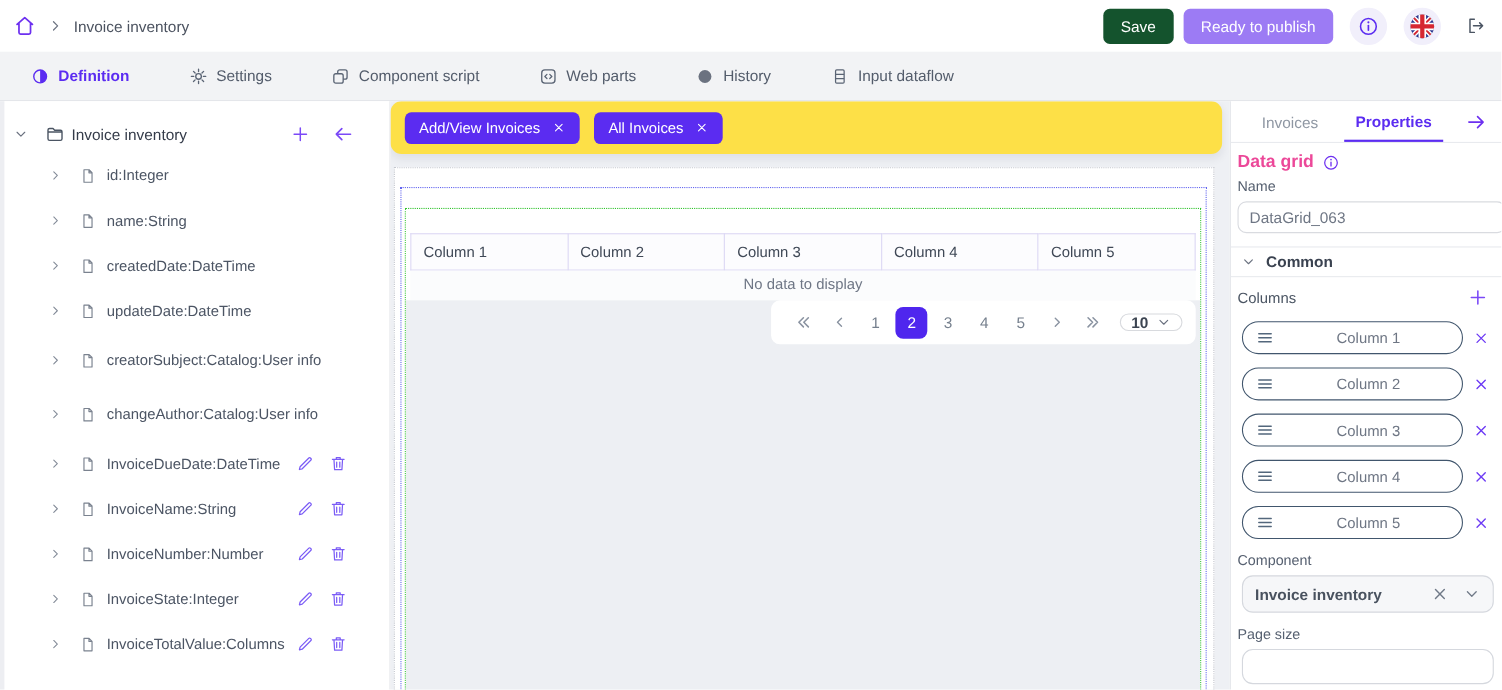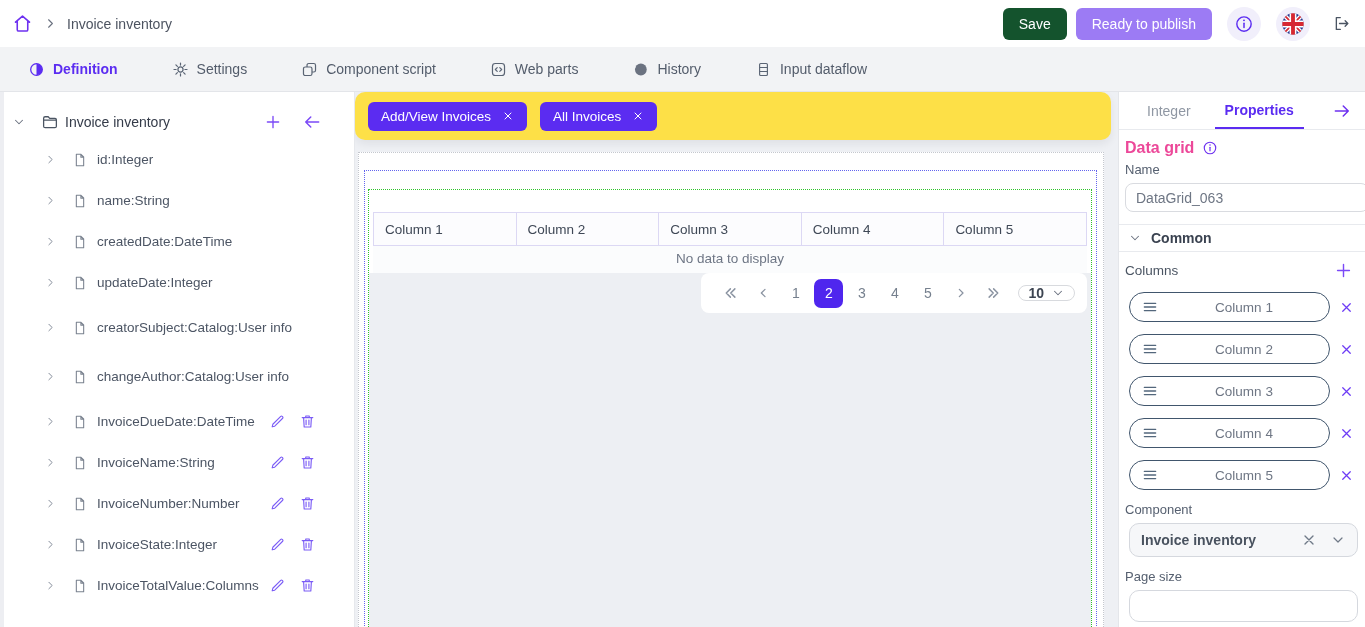--- a/index.html
+++ b/index.html
@@ -354,21 +354,21 @@
       <span class="chev">
           <svg width="13" height="13">
             <use href="#i-chev-r"></use>
           </svg>
         </span>
       <span class="doc">
           <svg width="16" height="16">
             <use href="#i-doc"></use>
           </svg>
         </span>
-      <span class="tree-label">updateDate:Integer</span>
+      <span class="tree-label">updateDate:DateTime</span>
     </div>
     <div class="tree-item" style="min-height:49px">
       <span class="chev">
           <svg width="13" height="13">
             <use href="#i-chev-r"></use>
           </svg>
         </span>
       <span class="doc">
           <svg width="16" height="16">
             <use href="#i-doc"></use>
@@ -592,21 +592,21 @@
               </span>
             </div>
           </div>
         </div>
       </div>
     </div>
   </div>
 
   <div class="panel">
     <div class="panel-tabs">
-      <span class="panel-tab">Integer</span>
+      <span class="panel-tab">Invoices</span>
       <span class="panel-tab active">Properties</span>
       <span class="panel-arrow">
           <svg width="20" height="20">
             <use href="#i-arr-r"></use>
           </svg>
         </span>
     </div>
     <div class="panel-body">
       <div class="panel-title-row">
         <span class="panel-title">Data grid</span>

